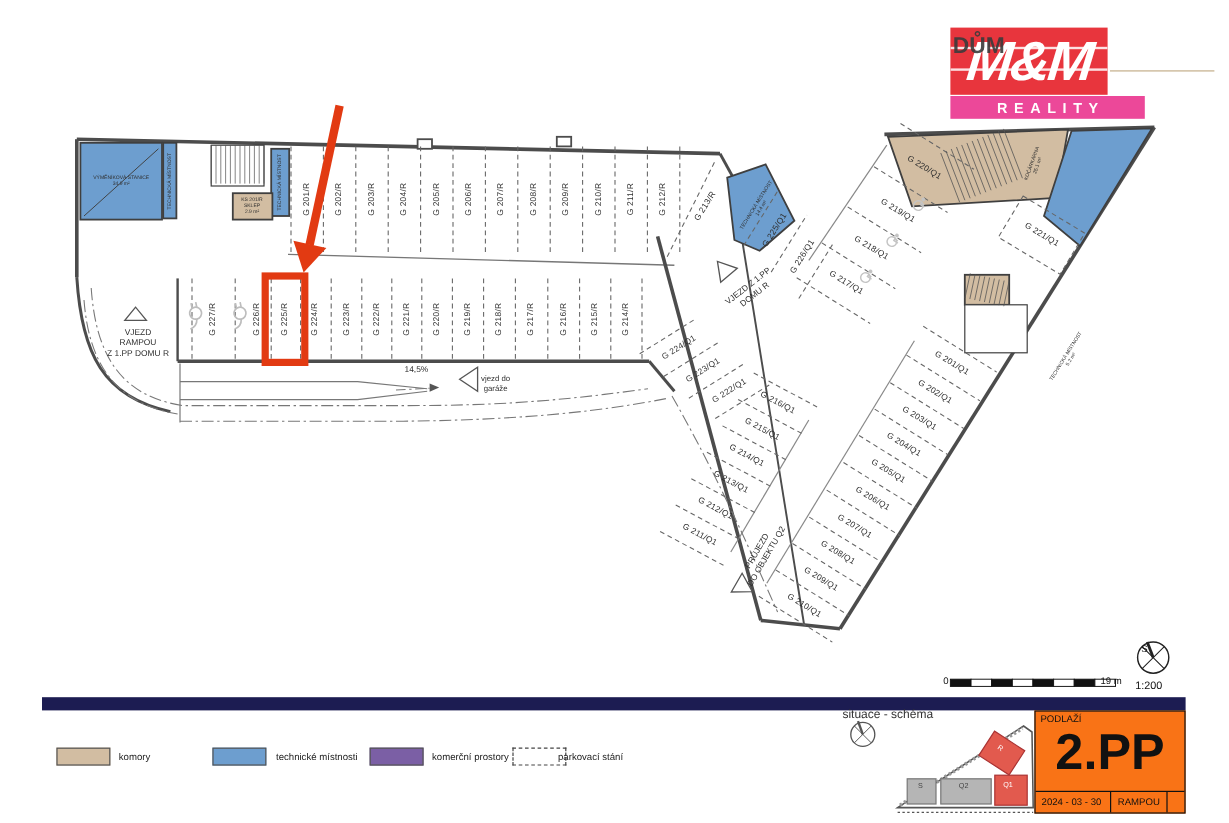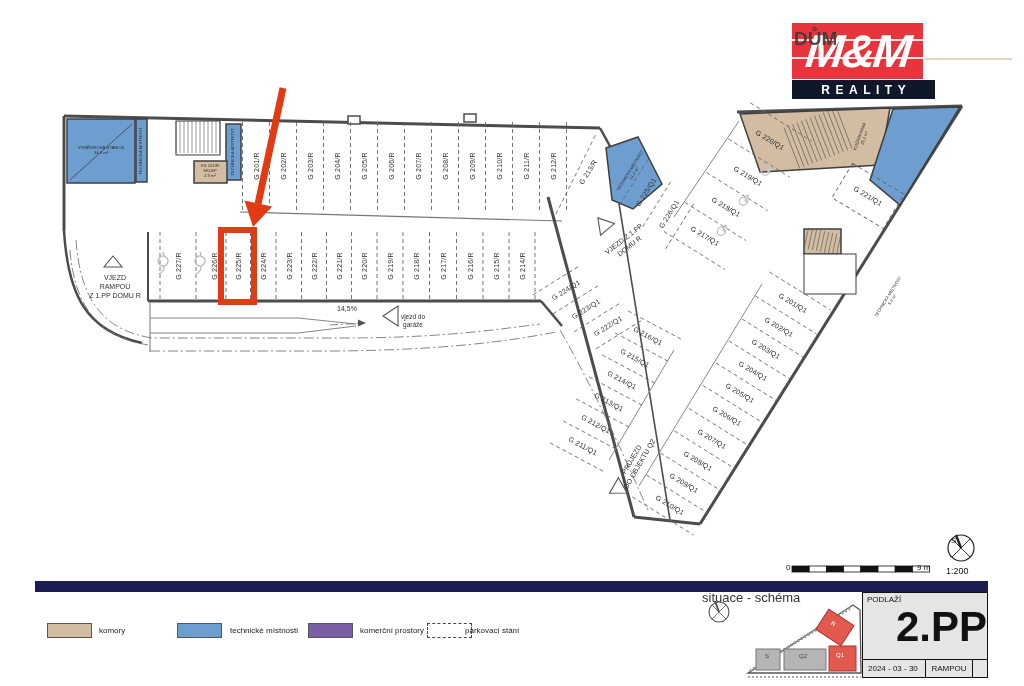--- a/index.html
+++ b/index.html
@@ -9,39 +9,39 @@
   #plan-svg{position:absolute;left:0;top:0;}
   .stall-lbl{position:absolute;font-size:7px;color:#2f2f2f;white-space:nowrap;letter-spacing:.2px;}
   .mtext{position:absolute;white-space:pre-line;text-align:center;color:#2f2f2f;line-height:1.25;}
   .t7{font-size:7px;} .t65{font-size:6.5px;} .t42{font-size:4.2px;line-height:1.2;} 
   .title-txt{font-size:19px;font-weight:600;color:#3b3b3b;opacity:.9;z-index:5;}
   .logo{z-index:3;}
   .logo-red{position:absolute;left:0;top:0;width:131px;height:56px;background:#e8353d;
             display:flex;align-items:center;justify-content:center;overflow:hidden;}
   .logo-mm{font-size:46px;font-weight:bold;color:#fff;font-style:italic;letter-spacing:-2px;transform:skew(-6deg);}
   .logo-stripe{position:absolute;left:0;width:131px;height:2px;background:rgba(255,255,255,.85);}
-  .logo-blue{position:absolute;left:0;top:57px;width:143px;height:19px;background:#0f172a;
+  .logo-blue{position:absolute;left:0;top:57px;width:162px;height:19px;background:#ec4899;
              display:flex;align-items:center;justify-content:center;}
   .logo-reality{font-size:12px;font-weight:bold;color:#fff;letter-spacing:5.5px;text-indent:5.5px;}
   .swatch{position:absolute;top:623px;width:45px;height:15px;border:1px solid #555;box-sizing:border-box;}
   .sw-dashed{background:#fff;border:1.2px dashed #444;}
   .legend-lbl{position:absolute;top:626px;font-size:8px;color:#222;white-space:nowrap;}
   .navy-bar{position:absolute;left:35px;top:581px;width:953px;height:11px;background:#1c1c52;}
   .titleblock{position:absolute;left:862px;top:592px;width:126px;height:86px;border:1.5px solid #111;
-              box-sizing:border-box;background:#e5e5e5;display:flex;flex-direction:column;}
+              box-sizing:border-box;background:#f97316;display:flex;flex-direction:column;}
   .tb-top{flex:1;position:relative;}
   .tb-label{position:absolute;left:4px;top:2px;font-size:8px;color:#111;}
-  .tb-floor{position:absolute;left:0;right:0;top:10px;text-align:right;font-size:42px;font-weight:700;color:#111;}
+  .tb-floor{position:absolute;left:0;right:0;top:10px;text-align:center;font-size:42px;font-weight:700;color:#111;}
   .tb-bottom{height:17px;border-top:1.2px solid #111;display:flex;align-items:center;font-size:8px;color:#111;}
   .tb-date{flex:1;padding-left:5px;}
   .tb-index{width:46px;border-left:1.2px solid #111;height:100%;display:flex;align-items:center;justify-content:center;}
   .tb-empty{width:14px;border-left:1.2px solid #111;height:100%;}
   .sb-txt{position:absolute;font-size:8px;color:#111;}
   .mini-lbl{position:absolute;font-size:6px;color:#444;}
-  .mini-cap{position:absolute;left:702px;top:590px;font-size:13px;color:#333;text-align:center;}
+  .mini-cap{position:absolute;left:702px;top:590px;font-size:10px;color:#333;text-align:center;}
 </style>
 </head>
 <body>
 
 <div id="canvas">
 
   <svg id="plan-svg" width="1024" height="686" viewBox="0 0 1024 686">
 
     <g stroke="#4c4c4c" fill="none">
       <path d="M64,116 L600,128" stroke-width="3"></path>
@@ -375,21 +375,21 @@
     <div class="legend-lbl" style="left:99px;text-align:center;">komory</div>
     <div class="swatch" style="left:177px;background:#6d9ecf;"></div>
     <div class="legend-lbl" style="left:230px;">technické místnosti</div>
     <div class="swatch" style="left:308px;background:#7b5fa5;"></div>
     <div class="legend-lbl" style="left:360px;">komerční prostory</div>
     <div class="swatch sw-dashed" style="left:427px;"></div>
     <div class="legend-lbl" style="left:465px;">parkovací stání</div>
   </div>
 
   <div class="sb-txt" style="left:786px;top:563px;">0</div>
-  <div class="sb-txt" style="left:917px;top:563px;">9 m</div>
+  <div class="sb-txt" style="left:917px;top:563px;">19 m</div>
   <div class="sb-txt" style="left:946px;top:566px;font-size:9px;">1:200</div>
   <div class="sb-txt" style="left:951px;top:536px;">S</div>
 
   <div class="mini-cap">situace - schéma</div>
   <div class="mini-lbl" style="left:765px;top:653px;">S</div>
   <div class="mini-lbl" style="left:799px;top:653px;">Q2</div>
   <div class="mini-lbl" style="left:836px;top:652px;color:#fff;">Q1</div>
   <div class="mini-lbl" style="left:831px;top:621px;color:#fff;transform:rotate(33deg);">R</div>
 
   <div class="titleblock">

